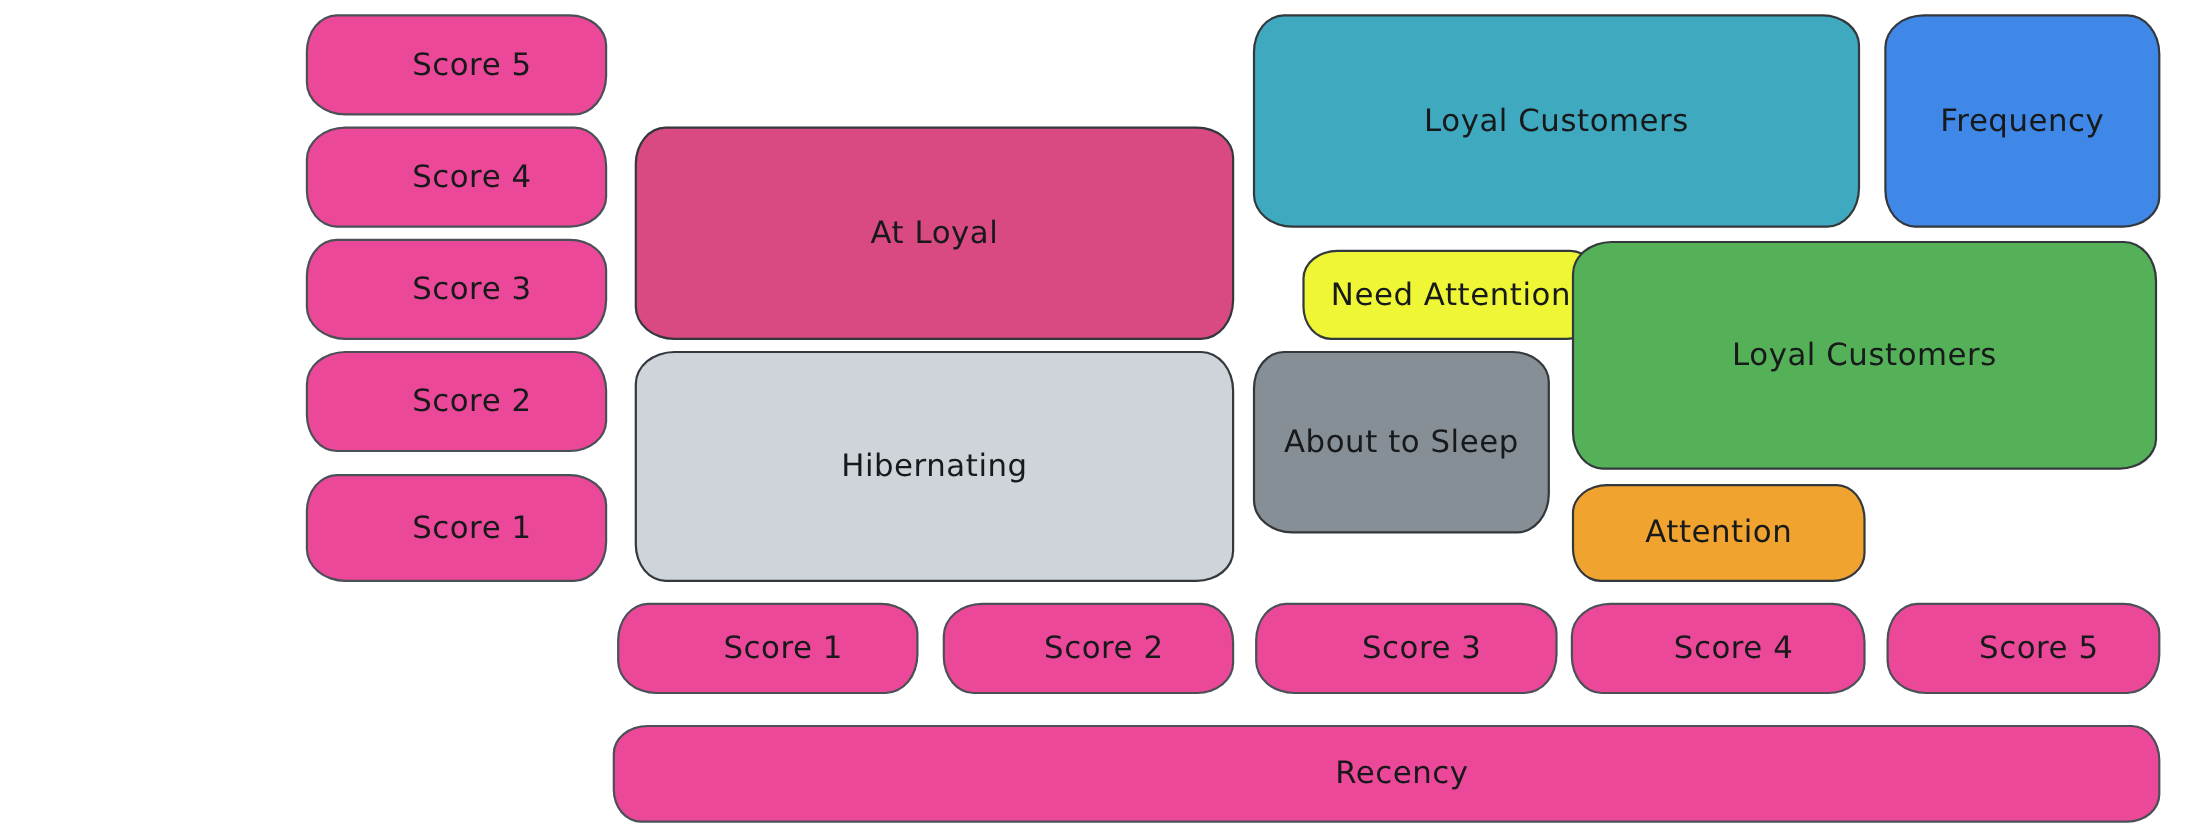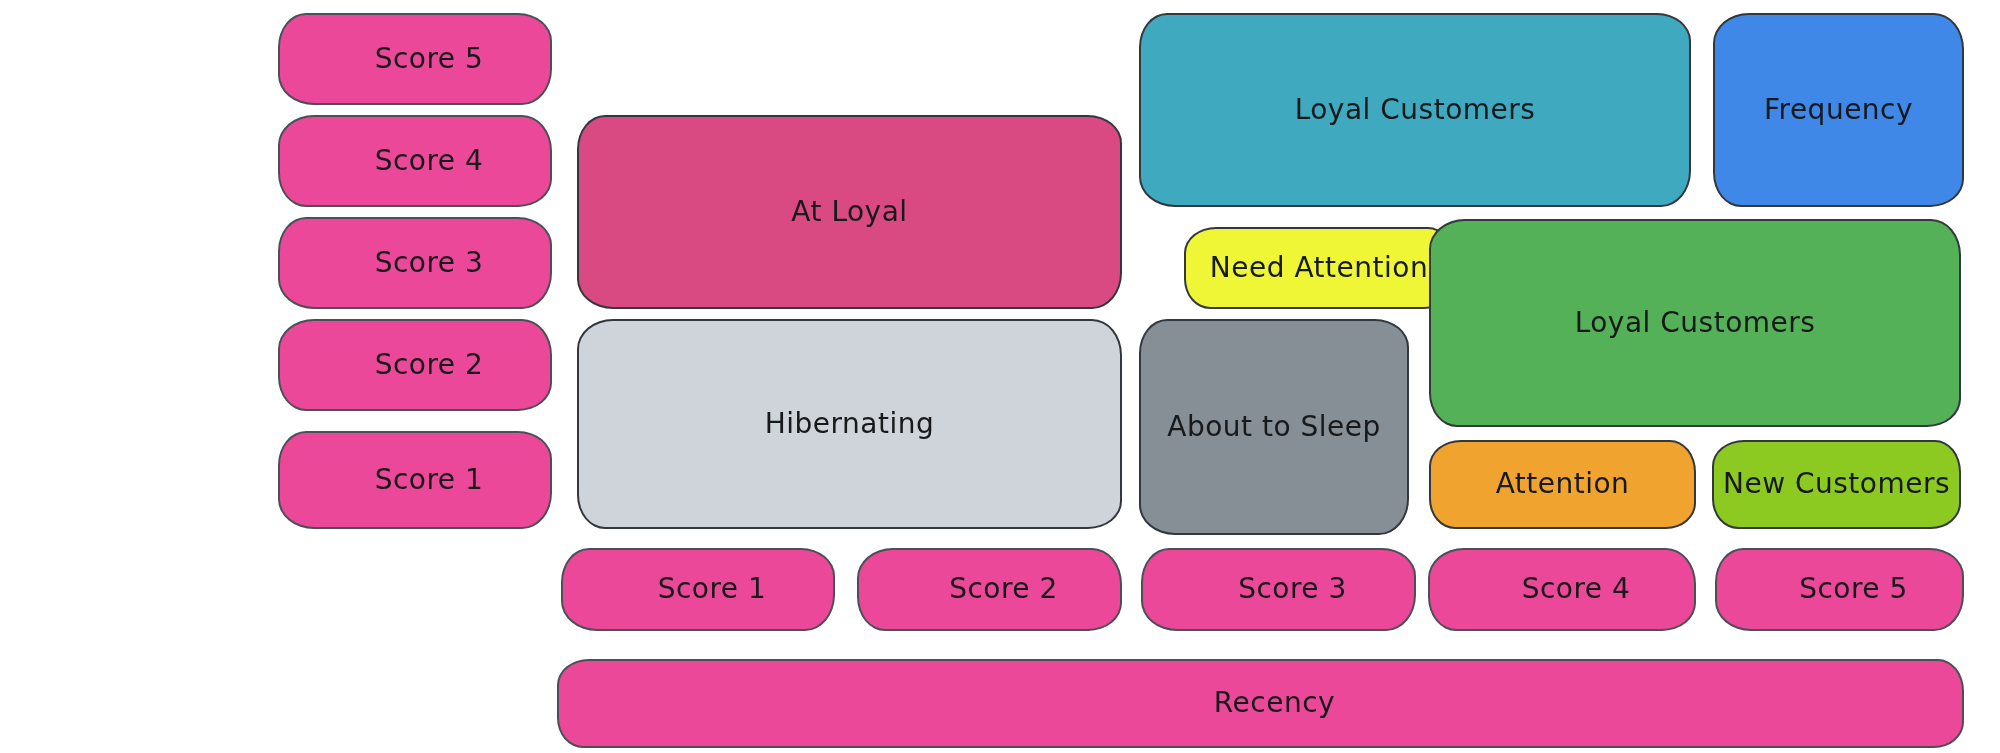--- a/index.html
+++ b/index.html
@@ -77,35 +77,32 @@
   </div>
 
   <div class="box fill rA" style="left: 1713px; top: 13px; width: 251px; height: 194px; background-color: rgb(63, 136, 232);">
     <span class="label">Frequency</span>
   </div>
 
   <div class="box fill rC" style="left: 1139px; top: 227px; width: 270px; height: 82px; background-color: rgb(238, 246, 54); margin-left: 45px;">
     <span class="label">Need Attention</span>
   </div>
 
-  <div class="box fill rB" style="left: 1139px; top: 319px; width: 270px; height: 216px; background-color: rgb(134, 142, 150); text-align: right;">
+  <div class="box fill rB" style="left: 1139px; top: 319px; width: 270px; height: 166px; background-color: rgb(134, 142, 150); text-align: right;">
     <span class="label">About to Sleep</span>
   </div>
 
   <div class="box fill rA" style="left: 1429px; top: 219px; width: 532px; height: 208px; background-color: rgb(85, 177, 88);">
     <span class="label">Loyal Customers</span>
   </div>
 
   <div class="box fill rC" style="left: 1429px; top: 440px; width: 267px; height: 89px; background-color: rgb(240, 164, 47);">
     <span class="label">Attention</span>
   </div>
 
-  <div class="box fill rC" style="left: 1712px; top: 440px; width: 249px; height: 89px; background-color: rgb(140, 201, 33);">
-    <span class="label">New Customers</span>
-  </div>
 
   <div class="box outline rB" style="left:561px; top:548px; width:274px; height:83px;">
     <span class="label">Score 1</span>
   </div>
   <div class="box outline rA" style="left:857px; top:548px; width:265px; height:83px;">
     <span class="label">Score 2</span>
   </div>
   <div class="box outline rB" style="left:1141px; top:548px; width:275px; height:83px;">
     <span class="label">Score 3</span>
   </div>

